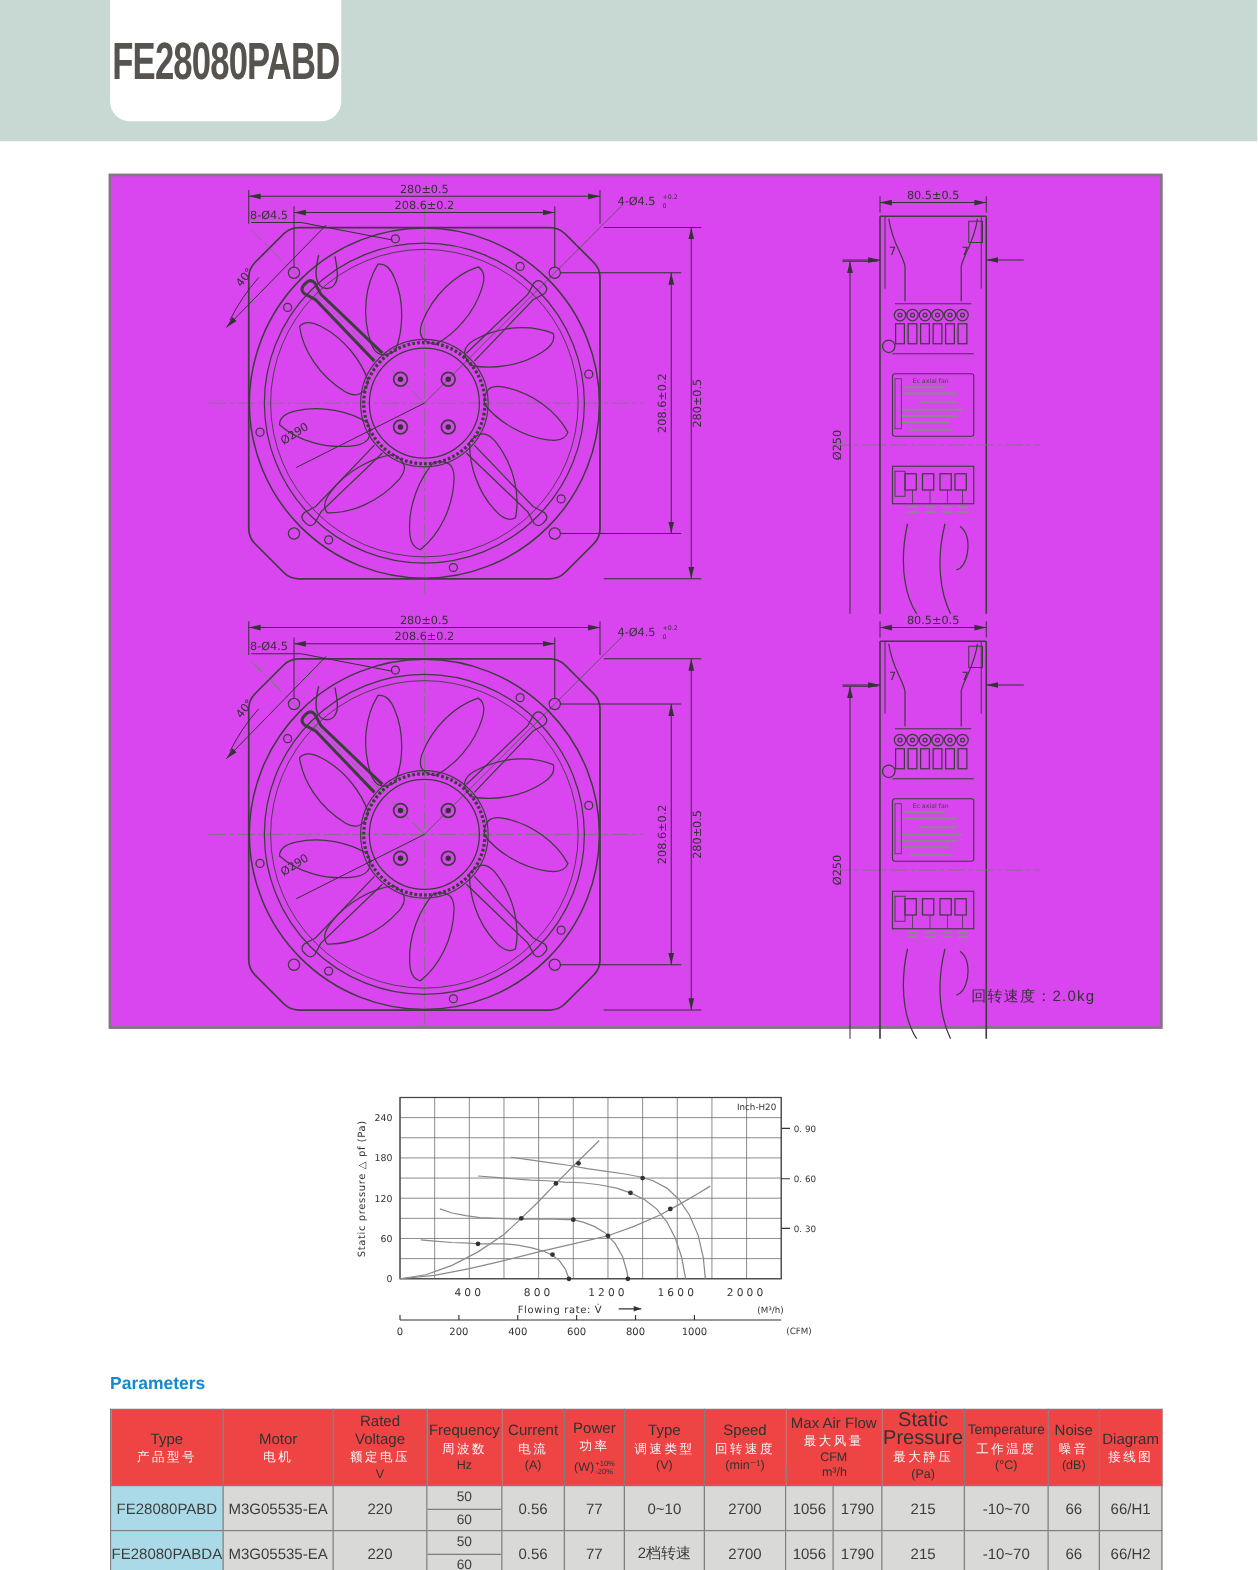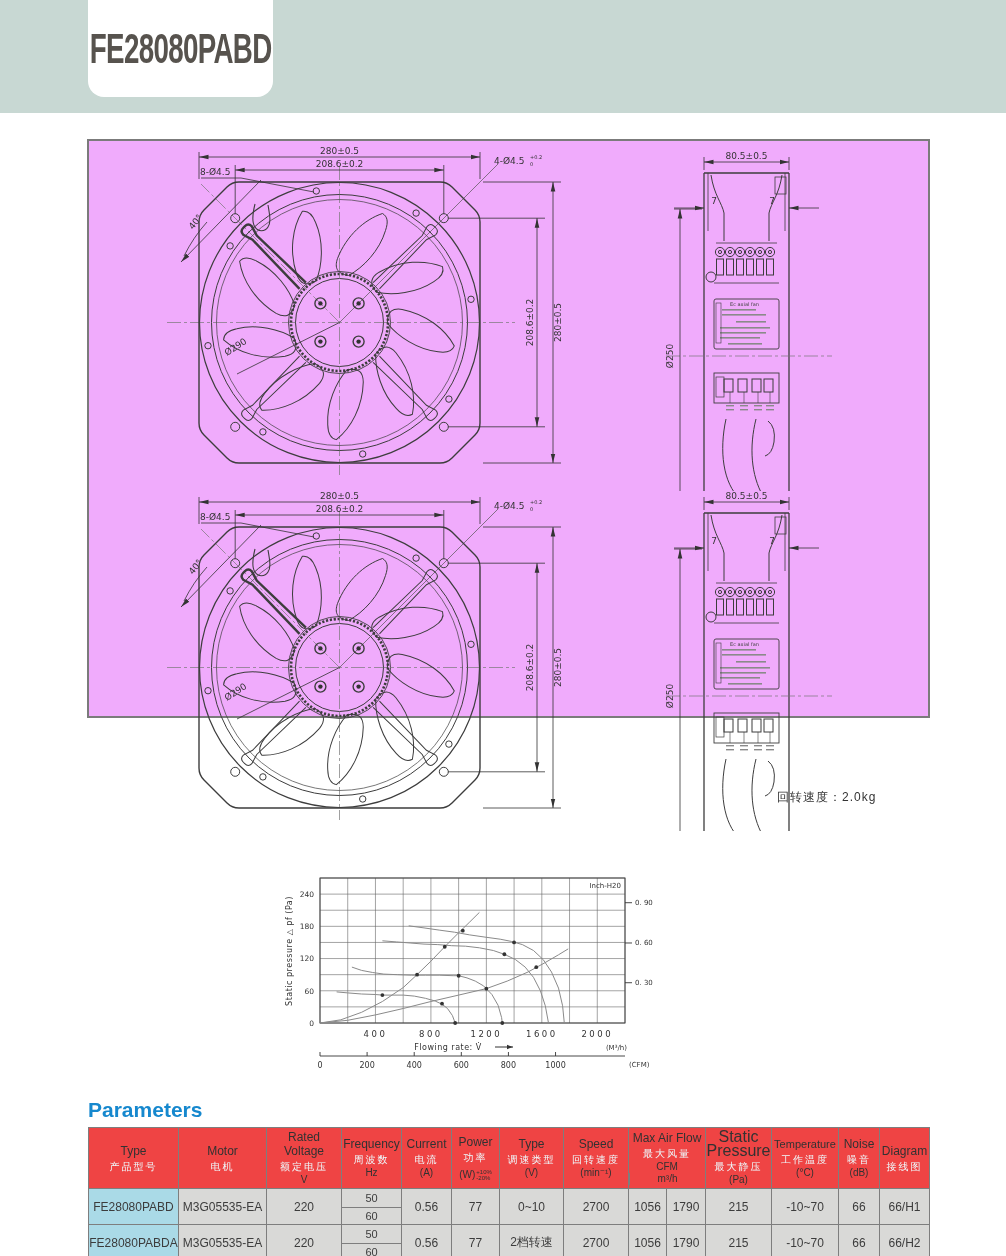--- a/index.html
+++ b/index.html
@@ -8,40 +8,40 @@
   .page{position:absolute;left:0;top:0;width:1006px;height:1256px;}
 
   
   .banner{position:absolute;left:0;top:0;width:1006px;height:113px;background:#c8d8d3;}
   .title-box{position:absolute;left:88px;top:0;width:185px;height:97px;background:#ffffff;
              border-radius:0 0 16px 16px;display:flex;align-items:center;justify-content:center;}
   .title-box .t{display:inline-block;transform:scaleX(0.66);transform-origin:center;
                 font-size:42px;font-weight:bold;color:#57534e;letter-spacing:-1px;white-space:nowrap;}
 
   
-  .frame{position:absolute;left:87px;top:139px;width:843px;height:579px;
-         border:2px solid #7b7b7b;box-sizing:border-box;background:#f0abfc;}
+  .frame{position:absolute;left:87px;top:139px;width:843px;height:684px;
+         border:2px solid #7b7b7b;box-sizing:border-box;background:#d946ef;}
   .fv1{position:absolute;left:20px;top:3px;}
   .sv1{position:absolute;left:575px;top:10px;}
   .fv2{position:absolute;left:20px;top:348px;}
   .sv2{position:absolute;left:575px;top:350px;}
   .weight-note{position:absolute;left:688px;top:648px;font-size:12px;color:#333;
                letter-spacing:1px;white-space:nowrap;}
 
   svg text{font-family:"DejaVu Sans","Liberation Sans",sans-serif;}
   .dimt{font-size:9px;fill:#333;}
   .dimts{font-size:5px;fill:#333;}
 
   
   .chart-wrap{position:absolute;left:283px;top:866px;}
   .ch-t{font-size:8px;fill:#333;letter-spacing:0.5px;}
   .ch-ts{font-size:7px;fill:#333;}
 
   
-  .params-title{position:absolute;left:88px;top:1098px;font-size:21px;font-weight:bold;color:#1688ce;}
+  .params-title{position:absolute;left:88px;top:1098px;font-size:14px;font-weight:bold;color:#1688ce;}
   .params-table{position:absolute;left:88px;top:1127px;border-collapse:collapse;table-layout:fixed;}
   .params-table th,.params-table td{border:1px solid #7e7e7e;padding:0;text-align:center;vertical-align:middle;}
   .params-table th{background:#ef4444;height:60px;font-weight:normal;}
   .hdr-en{font-size:12px;color:#323232;line-height:14px;}
   .hdr-zh{font-size:10px;color:#eefafd;letter-spacing:2px;line-height:13px;margin-top:2px;}
   .hdr-unit{font-size:10px;color:#323232;line-height:12px;margin-top:1px;}
   .params-table td{background:#d9d9d7;font-size:12px;color:#3c3c3c;height:35px;}
   .params-table td.firstcol{background:#aadae7;}
   .freq-top{border-bottom:1px solid #7e7e7e;line-height:17px;font-size:11px;}
   .freq-bot{line-height:16px;font-size:11px;}

